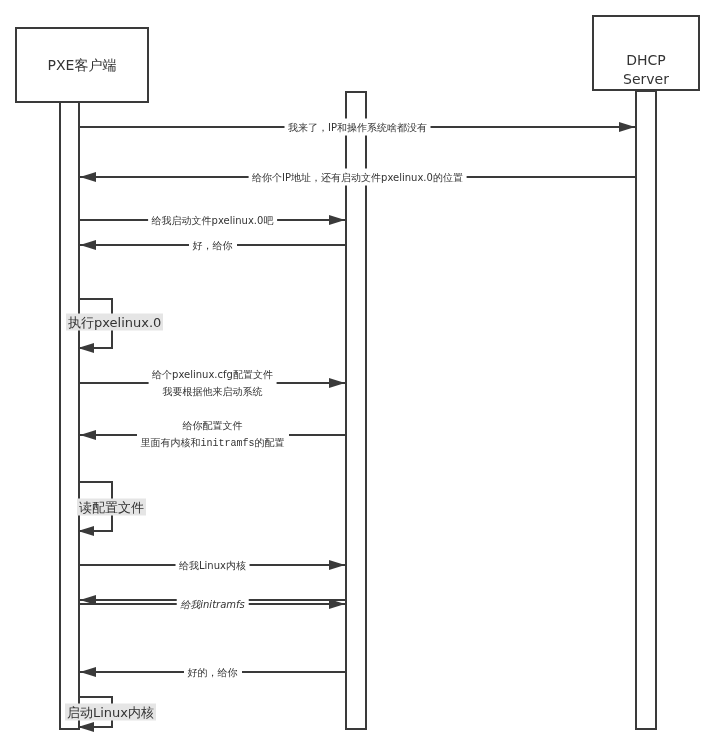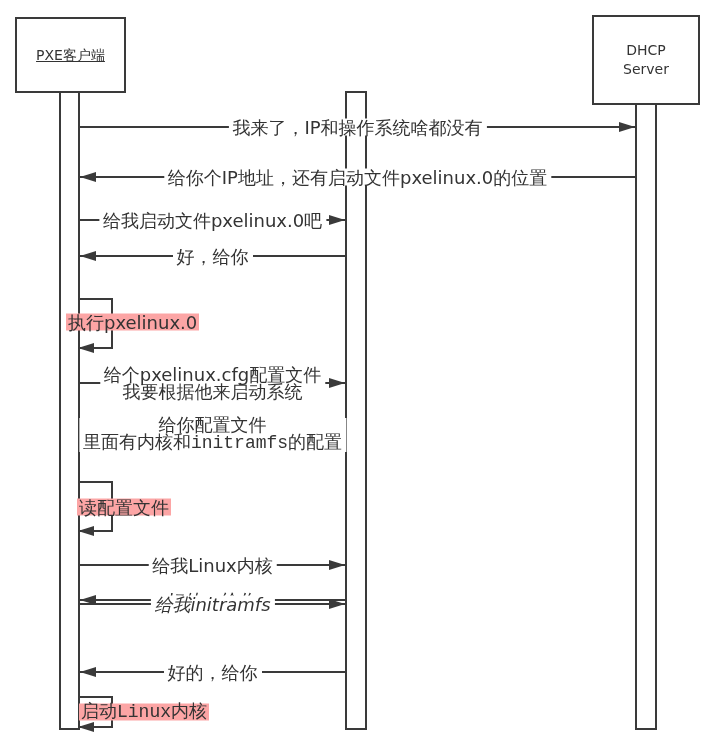--- a/index.html
+++ b/index.html
@@ -24,41 +24,41 @@
     border-top:5px solid transparent;border-bottom:5px solid transparent;
   }
   .arr-l{
     position:absolute;left:0;top:50%;transform:translateY(-50%);
     width:0;height:0;border-right:16px solid #3a3a3a;
     border-top:5px solid transparent;border-bottom:5px solid transparent;
   }
   .msg .label{
     position:absolute;left:50%;top:50%;transform:translate(-50%,-50%);
     background:#ffffff;padding:0 4px;white-space:nowrap;text-align:center;
-    font-size:18px;line-height:17px;
+    font-size:10px;line-height:17px;
   }
   .loop{
     position:absolute;left:80px;width:33px;box-sizing:border-box;
     border:2px solid #3a3a3a;border-left:none;z-index:2;background:transparent;
   }
   .loop .arr-l{left:-2px;top:auto;bottom:-6px;transform:none;}
   .loop-label{
-    position:absolute;transform:translateY(-50%);background:#fca5a5;padding:0 2px;
-    white-space:nowrap;font-size:18px;line-height:17px;z-index:4;text-align:right;
+    position:absolute;transform:translateY(-50%);background:#e5e5e5;padding:0 2px;
+    white-space:nowrap;font-size:13px;line-height:17px;z-index:4;text-align:right;
   }
 </style>
 </head>
 <body>
 
 <div id="canvas">
 
-  <div class="actor-box" style="left:15px;top:17px;width:111px;height:76px;text-decoration:underline;">
+  <div class="actor-box" style="left:15px;top:27px;width:134px;height:76px;">
     <span class="lbl">PXE客户端</span>
   </div>
-  <div class="actor-box" style="left:592px;top:15px;width:108px;height:90px;">
+  <div class="actor-box" style="left:592px;top:15px;width:108px;height:76px;align-items:flex-end;">
     <span class="lbl lbl-narrow">DHCP Server</span>
   </div>
 
   <div class="bar" style="left:59px;top:91px;width:21px;height:639px;"></div>
   <div class="bar" style="left:345px;top:91px;width:22px;height:639px;"></div>
   <div class="bar" style="left:635px;top:90px;width:22px;height:640px;"></div>
 
   <div class="msg" style="left:80px;top:126px;width:555px;">
     <span class="arr-r"></span>
     <span class="label">
@@ -73,21 +73,21 @@
     </span>
   </div>
 
   <div class="msg" style="left:80px;top:219px;width:265px;text-decoration:underline;">
     <span class="arr-r"></span>
     <span class="label">
       <span>给我启动文件pxelinux.0吧</span>
     </span>
   </div>
 
-  <div class="msg" style="left:80px;top:255px;width:265px;">
+  <div class="msg" style="left:80px;top:244px;width:265px;">
     <span class="arr-l"></span>
     <span class="label">
       <span>好，给你</span>
     </span>
   </div>
 
   <div class="loop" style="top:298px;height:51px;">
     <span class="arr-l"></span>
   </div>
   <div class="loop-label" style="left:66px;top:322px;">执行pxelinux.0</div>
@@ -137,15 +137,15 @@
   <div class="msg" style="left:80px;top:671px;width:265px;">
     <span class="arr-l"></span>
     <span class="label">
       <span>好的，给你</span>
     </span>
   </div>
 
   <div class="loop" style="top:696px;height:32px;">
     <span class="arr-l"></span>
   </div>
-  <div class="loop-label" style="left:79px;top:712px;font-family:Liberation Mono, monospace;">启动Linux内核</div>
+  <div class="loop-label" style="left:65px;top:712px;">启动Linux内核</div>
 
 </div>
 
 </body></html>

